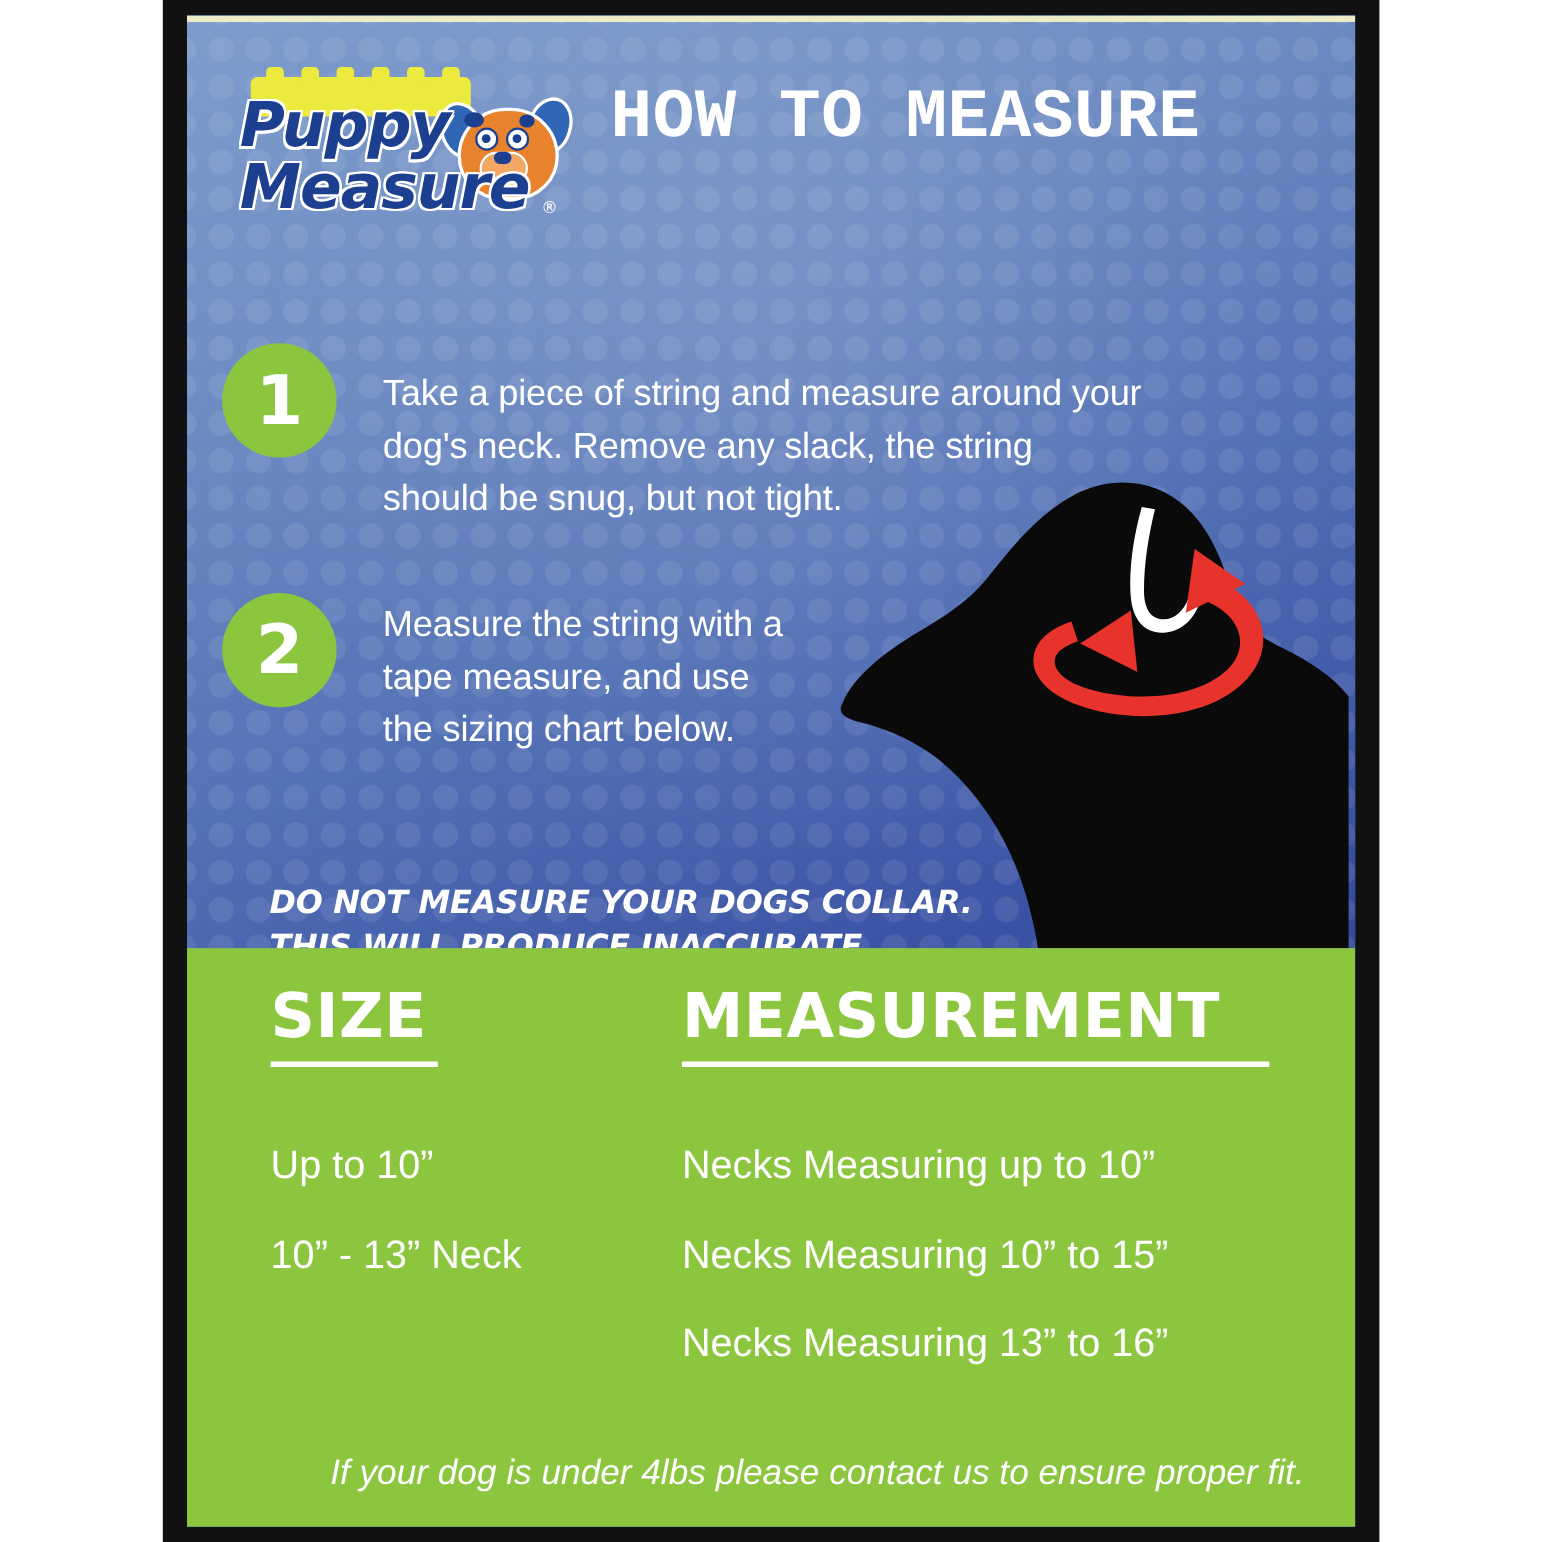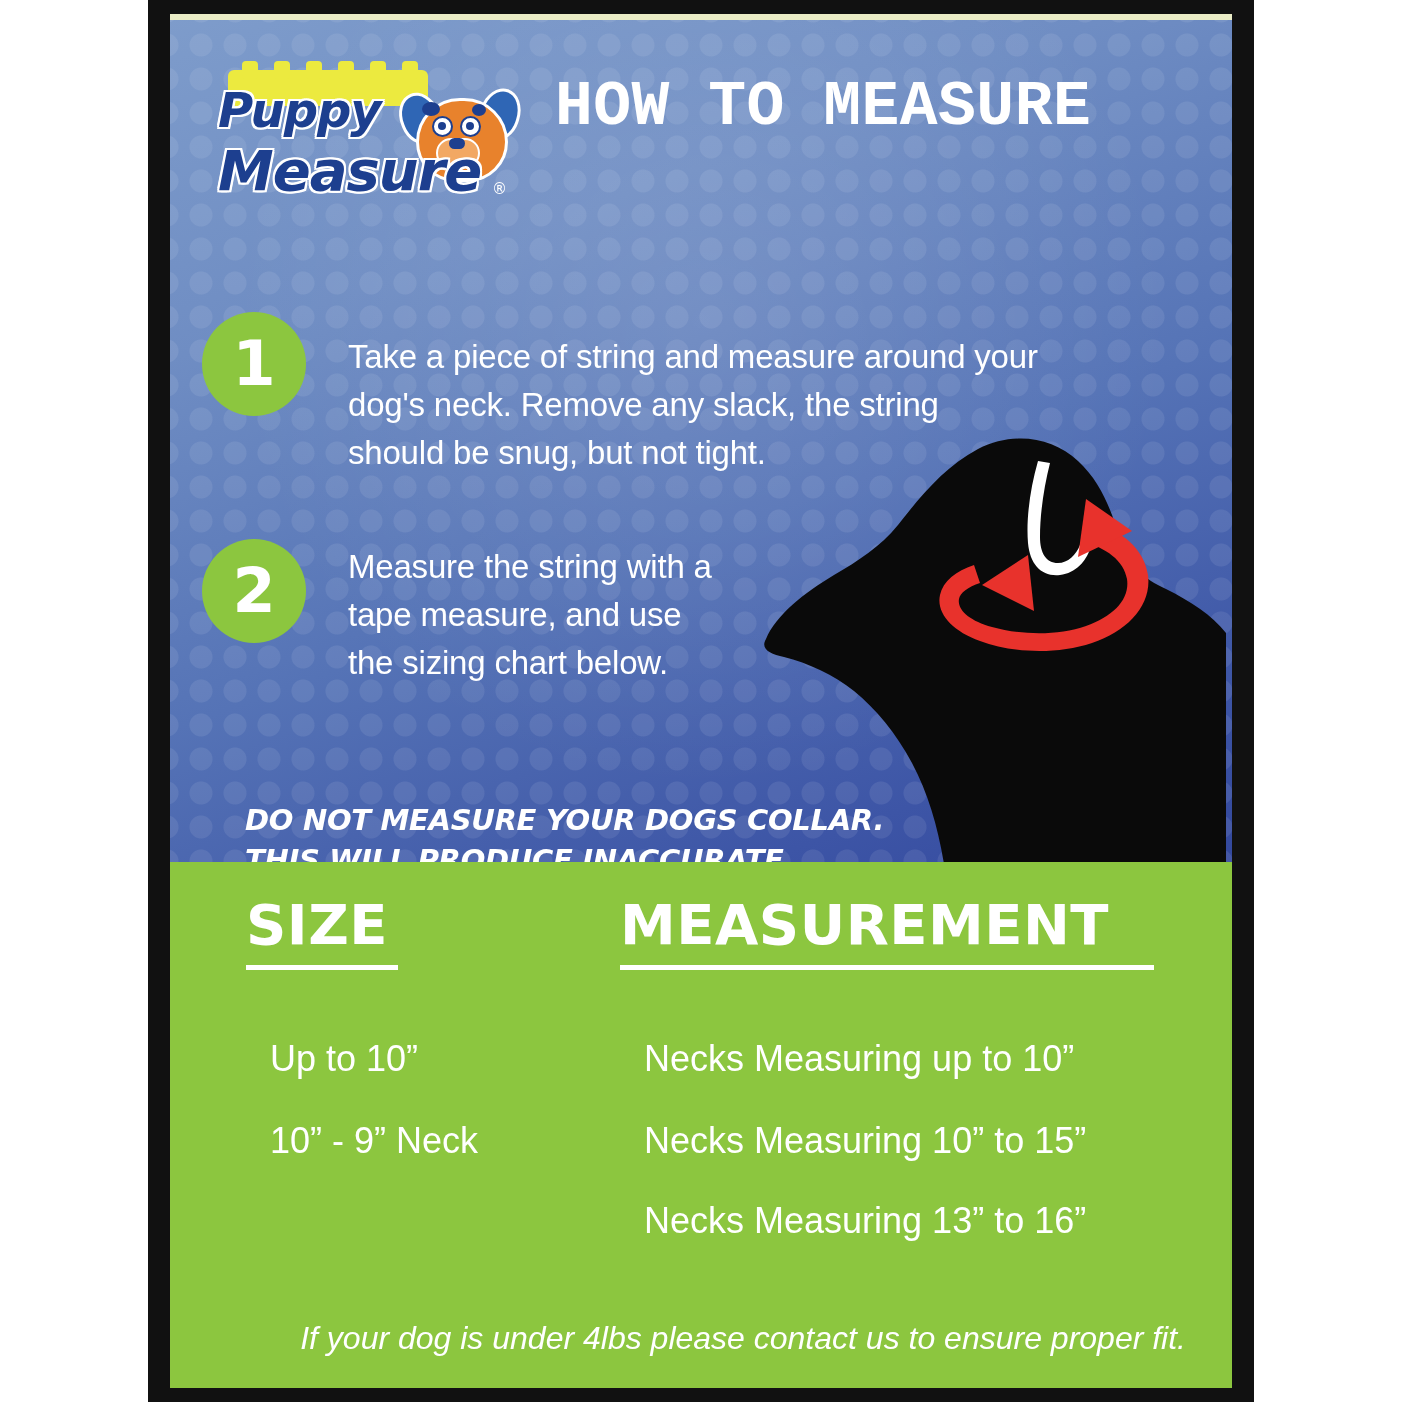--- a/index.html
+++ b/index.html
@@ -102,21 +102,21 @@
     width: 300px;
     font-family: "DejaVu Sans", sans-serif;
     font-weight: bold;
     font-style: italic;
     color: #1d3f8f;
     letter-spacing: -1px;
     text-shadow:
       -2px 0 0 #ffffff, 2px 0 0 #ffffff, 0 -2px 0 #ffffff, 0 2px 0 #ffffff,
       -2px -2px 0 #ffffff, 2px -2px 0 #ffffff, -2px 2px 0 #ffffff, 2px 2px 0 #ffffff;
   }
-  .logo-word.l1 { top: 22px; left: 12px; font-size: 48px; }
+  .logo-word.l1 { top: 22px; left: 12px; font-size: 56px; }
   .logo-word.l2 { top: 78px; left: 12px; font-size: 56px; }
   .logo-reg {
     position: absolute;
     left: 286px; top: 120px;
     font-size: 15px;
     color: #ffffff;
     font-family: "DejaVu Sans", sans-serif;
   }
   
   .mascot {
@@ -280,21 +280,20 @@
   #head-meas .underline { width: 534px; }
 
   .row {
     position: absolute;
     left: 0;
     width: 1062px;
     height: 78px;
     color: #ffffff;
     font-family: "Liberation Sans", sans-serif;
     font-size: 36px;
-    margin-left: 24px;
   }
   .row .c-size { position: absolute; left: 76px; top: 0; }
   .row .c-meas { position: absolute; left: 450px; top: 0; }
   #row0 { top: 176px; }
   #row1 { top: 258px; }
   #row2 { top: 338px; }
 
   .footnote {
     position: absolute;
     left: 66px;
@@ -412,21 +411,21 @@
       <div class="col-head" id="head-size">
         <span>SIZE</span>
         <span class="underline"></span>
       </div>
 
       <div class="row" id="row0">
         <span class="c-size">Up to 10”</span>
         <span class="c-meas">Necks Measuring up to 10”</span>
       </div>
       <div class="row" id="row1">
-        <span class="c-size">10” - 9” Neck</span>
+        <span class="c-size">10” - 13” Neck</span>
         <span class="c-meas">Necks Measuring 10” to 15”</span>
       </div>
       <div class="row" id="row2">
         <span class="c-meas">Necks Measuring 13” to 16”</span>
       </div>
 
       <div class="footnote">If your dog is under 4lbs please contact us to ensure proper fit.</div>
     </div>
 
   </div>

